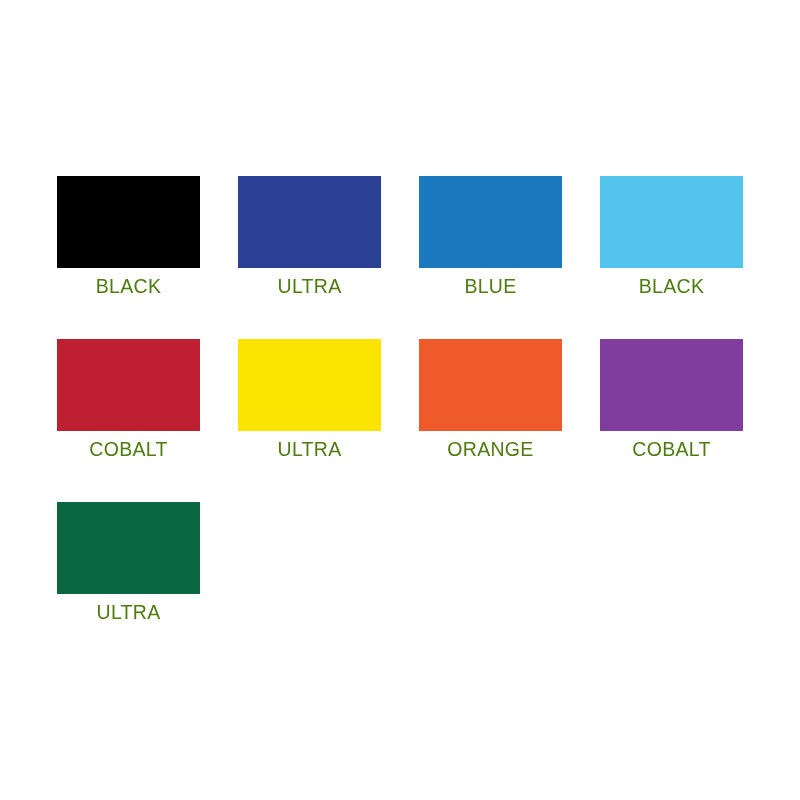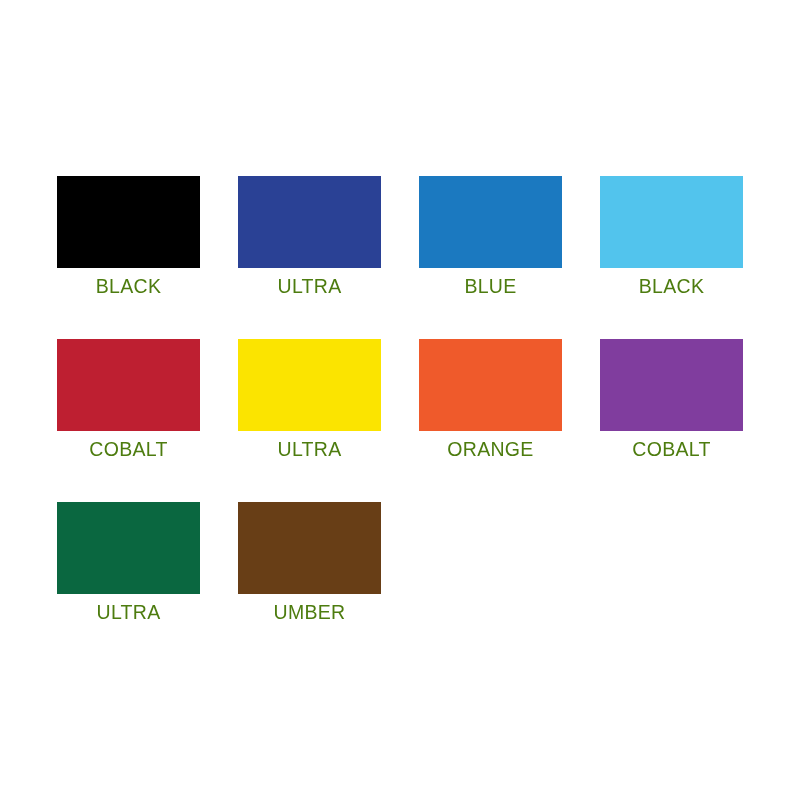--- a/index.html
+++ b/index.html
@@ -100,18 +100,14 @@
         <div class="swatch-label">ORANGE</div>
       </div>
       <div class="swatch-cell">
         <div class="swatch-chip" style="background-color: rgb(128, 61, 158);"></div>
         <div class="swatch-label">COBALT</div>
       </div>
       <div class="swatch-cell">
         <div class="swatch-chip" style="background-color: rgb(10, 103, 64);"></div>
         <div class="swatch-label">ULTRA</div>
       </div>
-      <div class="swatch-cell">
-        <div class="swatch-chip" style="background-color: rgb(104, 62, 22);"></div>
-        <div class="swatch-label">UMBER</div>
-      </div>
     </div>
 </div>
 
 </body></html>

